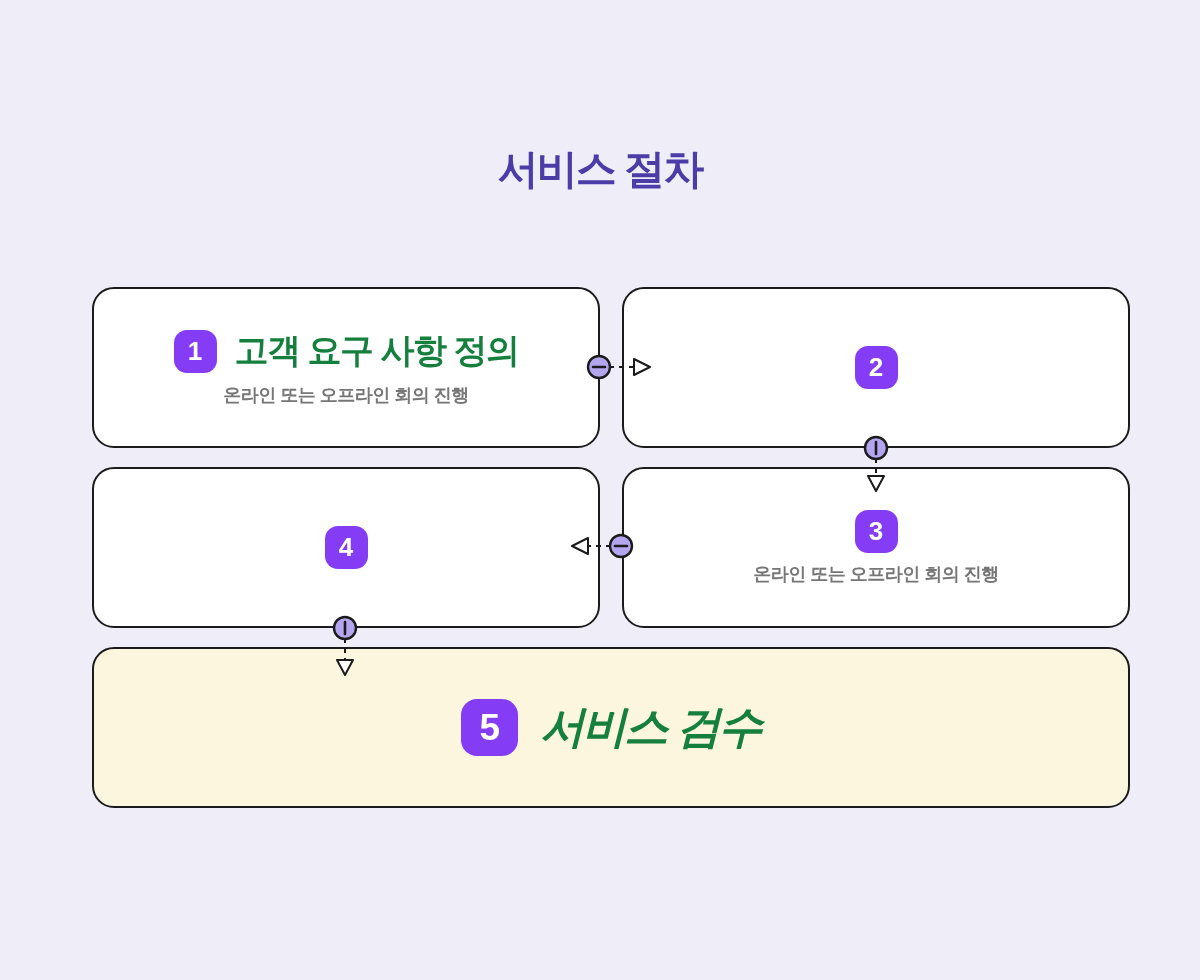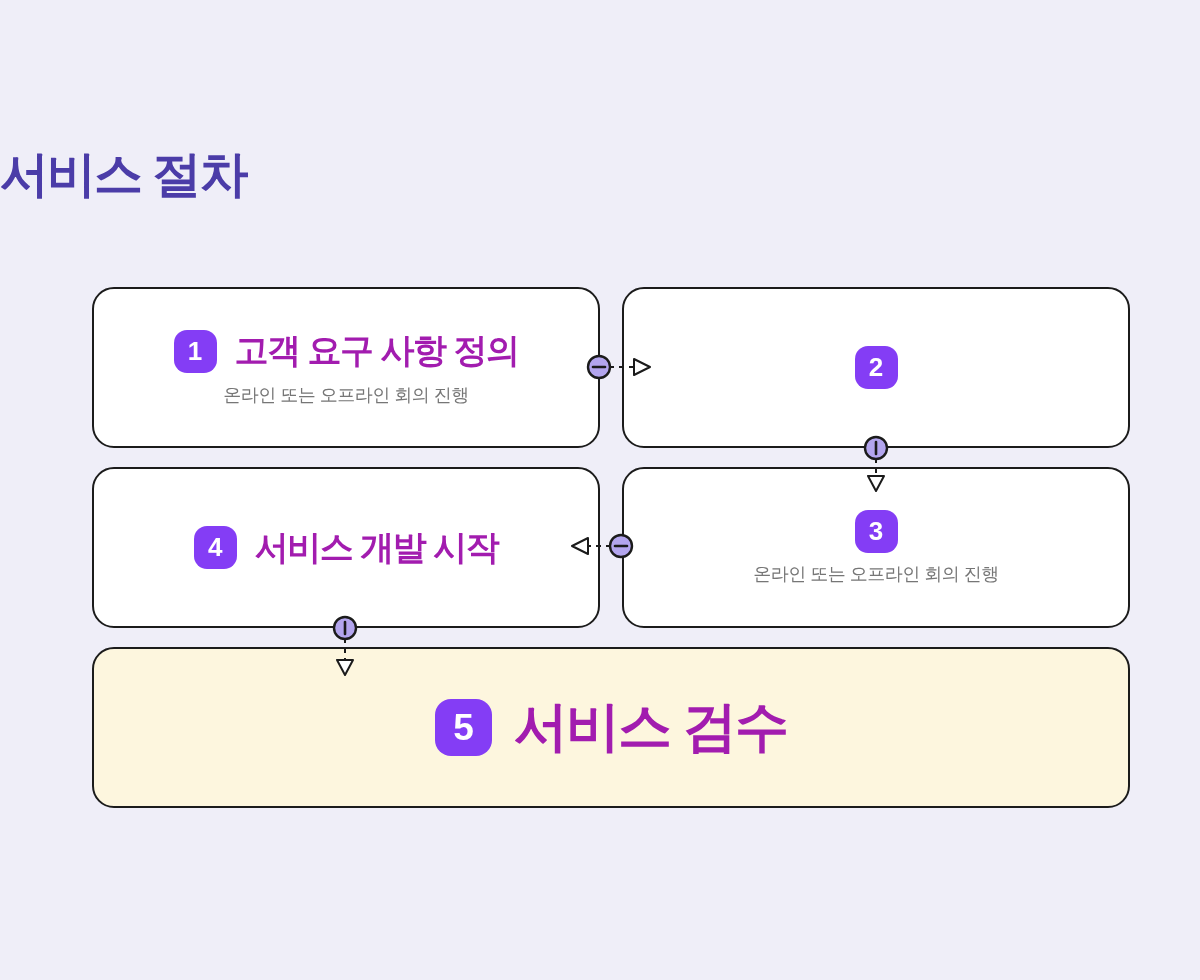--- a/index.html
+++ b/index.html
@@ -6,22 +6,22 @@
   body {
     width:1200px; height:980px;
     background:#EFEEF8;
     font-family:"Liberation Sans", sans-serif;
     overflow:hidden;
   }
   .canvas { position:relative; width:1200px; height:980px; }
 
   .page-title {
     position:absolute; top:142px; left:0; width:100%;
-    margin:0; 
-    font-size:49px; font-weight:800; letter-spacing:-2px;
+    margin:0; text-align:center;
+    font-size:41px; font-weight:800; letter-spacing:-2px;
     color:#4B3CA8;
   }
 
   .node {
     position:absolute; box-sizing:border-box;
     background:#FFFFFF;
     border:2.5px solid #1B1B1B; border-radius:22px;
     display:flex; flex-direction:column;
     align-items:center; justify-content:center;
   }
@@ -32,30 +32,30 @@
   .node-5 { left:92px;  top:647px; width:1038px; height:161px; background:#FDF6DE; }
 
   .title-row { display:flex; align-items:center; gap:18px; }
   .badge {
     width:43px; height:43px; flex:0 0 auto;
     border-radius:13px; background:#843DF5; color:#FFFFFF;
     display:flex; align-items:center; justify-content:center;
     font-size:26px; font-weight:800;
   }
   .node-title {
-    font-size:34px; font-weight:800; color:#a21caf; letter-spacing:-1.5px;
+    font-size:34px; font-weight:800; color:#15803d; letter-spacing:-1.5px;
     white-space:nowrap;
   }
   .node-subtitle {
-    margin-top:9px; font-size:18px; font-weight:400; color:#767676;
+    margin-top:9px; font-size:18px; font-weight:700; color:#767676;
     letter-spacing:-0.5px; white-space:nowrap;
   }
   .node-5 .title-row { gap:22px; }
   .node-5 .badge { width:57px; height:57px; border-radius:16px; font-size:37px; }
-  .node-5 .node-title { font-size:54px; letter-spacing:-2px; }
+  .node-5 .node-title { font-size:44px; letter-spacing:-2px;font-style:italic; }
 
   svg.connectors {
     position:absolute; left:0; top:0; width:1200px; height:980px;
     pointer-events:none;
   }
   .dash  { stroke:#1B1B1B; stroke-width:2; stroke-dasharray:5 5; fill:none; }
   .head  { fill:#FFFFFF; stroke:#1B1B1B; stroke-width:2; stroke-linejoin:round; }
   .port  { fill:#B3A5EE; stroke:#1B1B1B; stroke-width:2.4; }
   .mark  { stroke:#1B1B1B; stroke-width:2.6; stroke-linecap:round; }
 </style>
@@ -76,21 +76,20 @@
 
   <div class="node node-2">
     <div class="title-row">
       <div class="badge">2</div>
     </div>
   </div>
 
   <div class="node node-4">
     <div class="title-row">
       <div class="badge">4</div>
-      <div class="node-title">서비스 개발 시작</div>
     </div>
   </div>
 
   <div class="node node-3">
     <div class="title-row">
       <div class="badge">3</div>
     </div>
     <div class="node-subtitle">온라인 또는 오프라인 회의 진행</div>
   </div>
 

